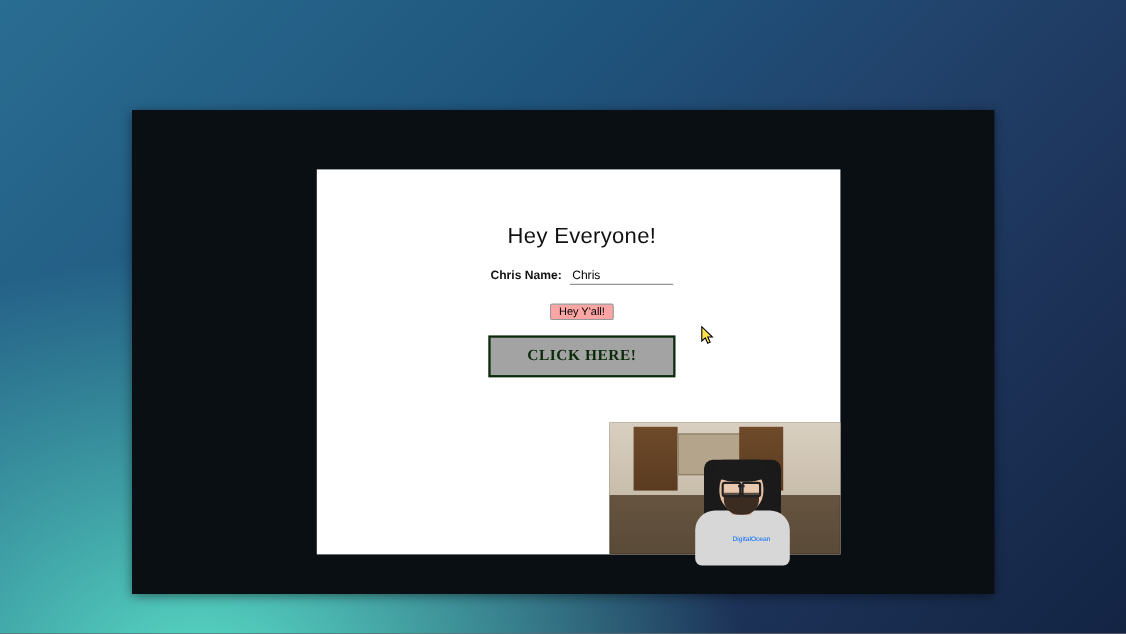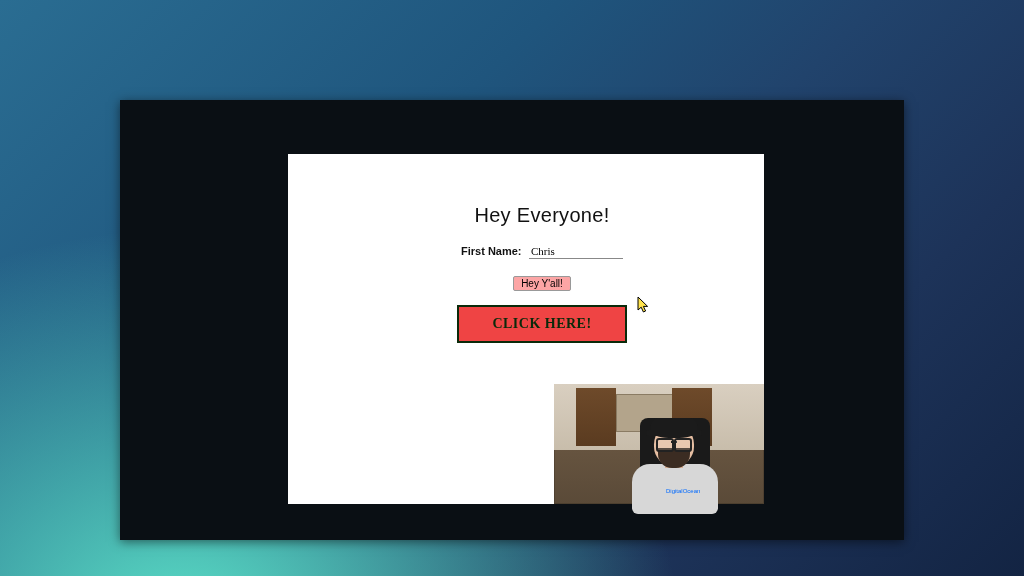--- a/index.html
+++ b/index.html
@@ -3,28 +3,28 @@
 <meta charset="utf-8">
 <style>
   html,body{margin:0;padding:0;width:1024px;height:576px;overflow:hidden;font-family:Arial,Helvetica,sans-serif}
   .outer{width:1024px;height:576px;background:#000;position:relative}
   .grad{position:absolute;left:0;top:0;width:1024px;height:576px;
     background:
       radial-gradient(ellipse 1100px 900px at 18% 110%, #5be2c9 0%, rgba(91,226,201,0) 45%),
       linear-gradient(135deg,#2a6d92 0%,#1f557d 35%,#21436c 55%,#1d3359 75%,#132443 100%)}
   .browser{position:absolute;left:120px;top:100px;width:784px;height:440px;background:#0a0f14;box-shadow:0 2px 10px rgba(0,0,0,.5)}
   .page{position:absolute;left:288px;top:154px;width:476px;height:350px;background:#fff}
-  .content{position:absolute;left:16px;top:50px;width:100%;text-align:center}
+  .content{position:absolute;left:3px;top:50px;width:100%;text-align:center}
   .heading{font-family:Impact,"Arial Black",sans-serif;font-weight:normal;font-size:20px;letter-spacing:.3px;color:#111;margin:0 0 14px 0}
   .row{margin:0 0 14px 0}
   .lbl{font-family:Arial,sans-serif;font-weight:bold;font-size:11px;color:#111;margin-right:3px}
-  .txt{font-family:Liberation Serif, serif;font-size:11px;border:none;border-bottom:1px solid #888;width:90px;padding:1px 2px;outline:none}
+  .txt{font-family:Liberation Sans, sans-serif;font-size:11px;border:none;border-bottom:1px solid #888;width:90px;padding:1px 2px;outline:none}
   .smallbtn{font-family:Arial,sans-serif;font-size:10px;padding:1px 7px;background:#fca5a5;border:1px solid #999;border-radius:2px;cursor:pointer}
   .bigbtn{font-family:"Times New Roman",Georgia,serif;font-weight:bold;font-size:14px;letter-spacing:.5px;
-    background:#ef4444;border:2px solid #0a2a0a;color:#0a2a0a;padding:9px 33px;cursor:pointer}
+    background:#a3a3a3;border:2px solid #0a2a0a;color:#0a2a0a;padding:9px 33px;cursor:pointer}
   .webcam{position:absolute;right:0;bottom:0;width:210px;height:120px;background:linear-gradient(180deg,#766048 0%,#6a5742 40%,#5a4a38 100%);box-shadow:0 0 0 1px rgba(0,0,0,.15) inset}
   .room-wall{position:absolute;left:0;top:0;width:100%;height:55%;background:linear-gradient(180deg,#d9cfc0 0%,#c8bdab 100%)}
   .door{position:absolute;top:4px;width:40px;height:58px;background:linear-gradient(180deg,#6e4a2a 0%,#5a3b20 100%)}
   .door.d1{left:22px}
   .door.d2{left:118px}
   .shelf{position:absolute;left:62px;top:10px;width:56px;height:36px;background:#b3a48b;border:1px solid #8a7b63}
   .chair{position:absolute;left:86px;top:34px;width:70px;height:80px;background:#1a1a1a;border-radius:8px 8px 4px 4px}
   .person{position:absolute;left:70px;top:34px;width:100px;height:90px}
   .torso{position:absolute;left:8px;top:46px;width:86px;height:50px;background:#d7d7d7;border-radius:18px 18px 6px 6px}
   .neck{position:absolute;left:41px;top:40px;width:18px;height:10px;background:#d9b095}
@@ -45,21 +45,21 @@
 
 <div class="outer">
   <div class="grad"></div>
   <div class="browser"></div>
 
   <div class="page">
     <div class="content">
       <h1 class="heading">Hey Everyone!</h1>
 
       <div class="row">
-        <span class="lbl">First Name:</span>
+        <span class="lbl">Chris Name:</span>
         <input class="txt" type="text" value="Chris" style="">
       </div>
 
       <div class="row">
         <button class="smallbtn">Hey Y'all!</button>
       </div>
 
       <div class="row">
         <button class="bigbtn">CLICK HERE!</button>
       </div>

